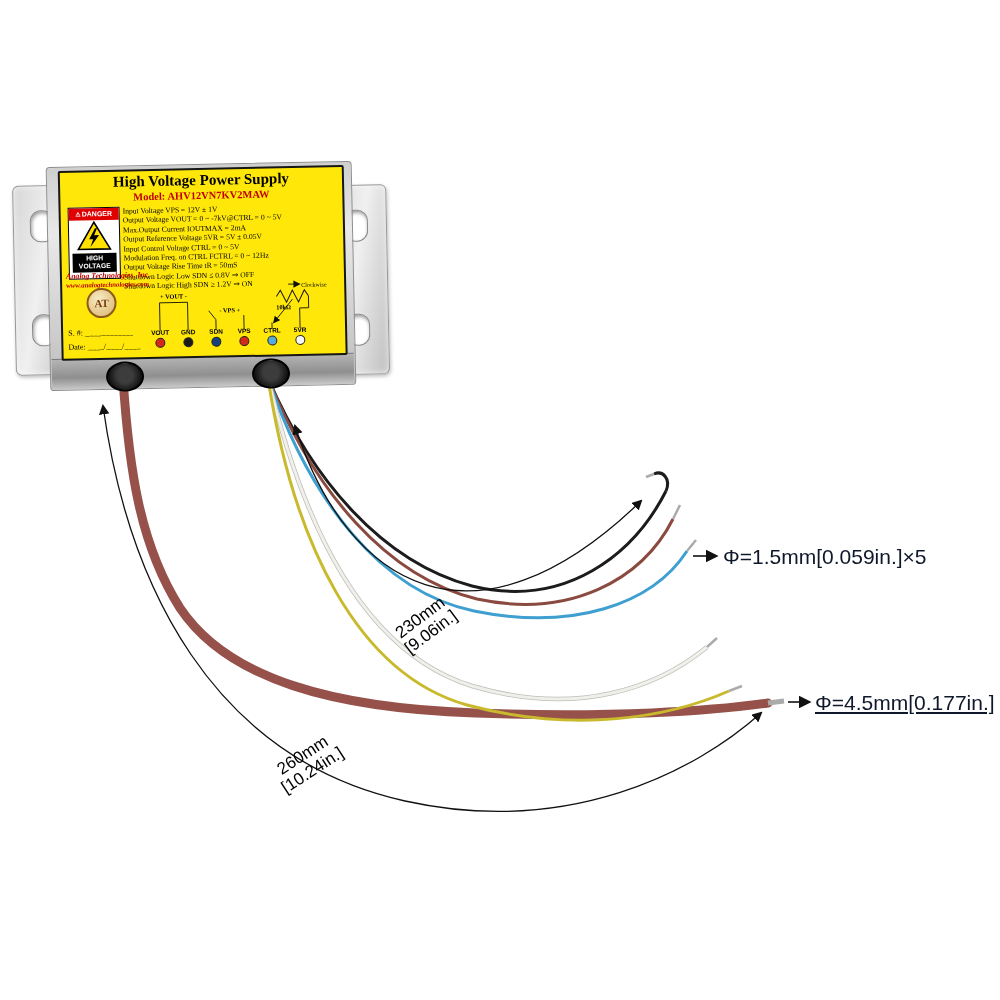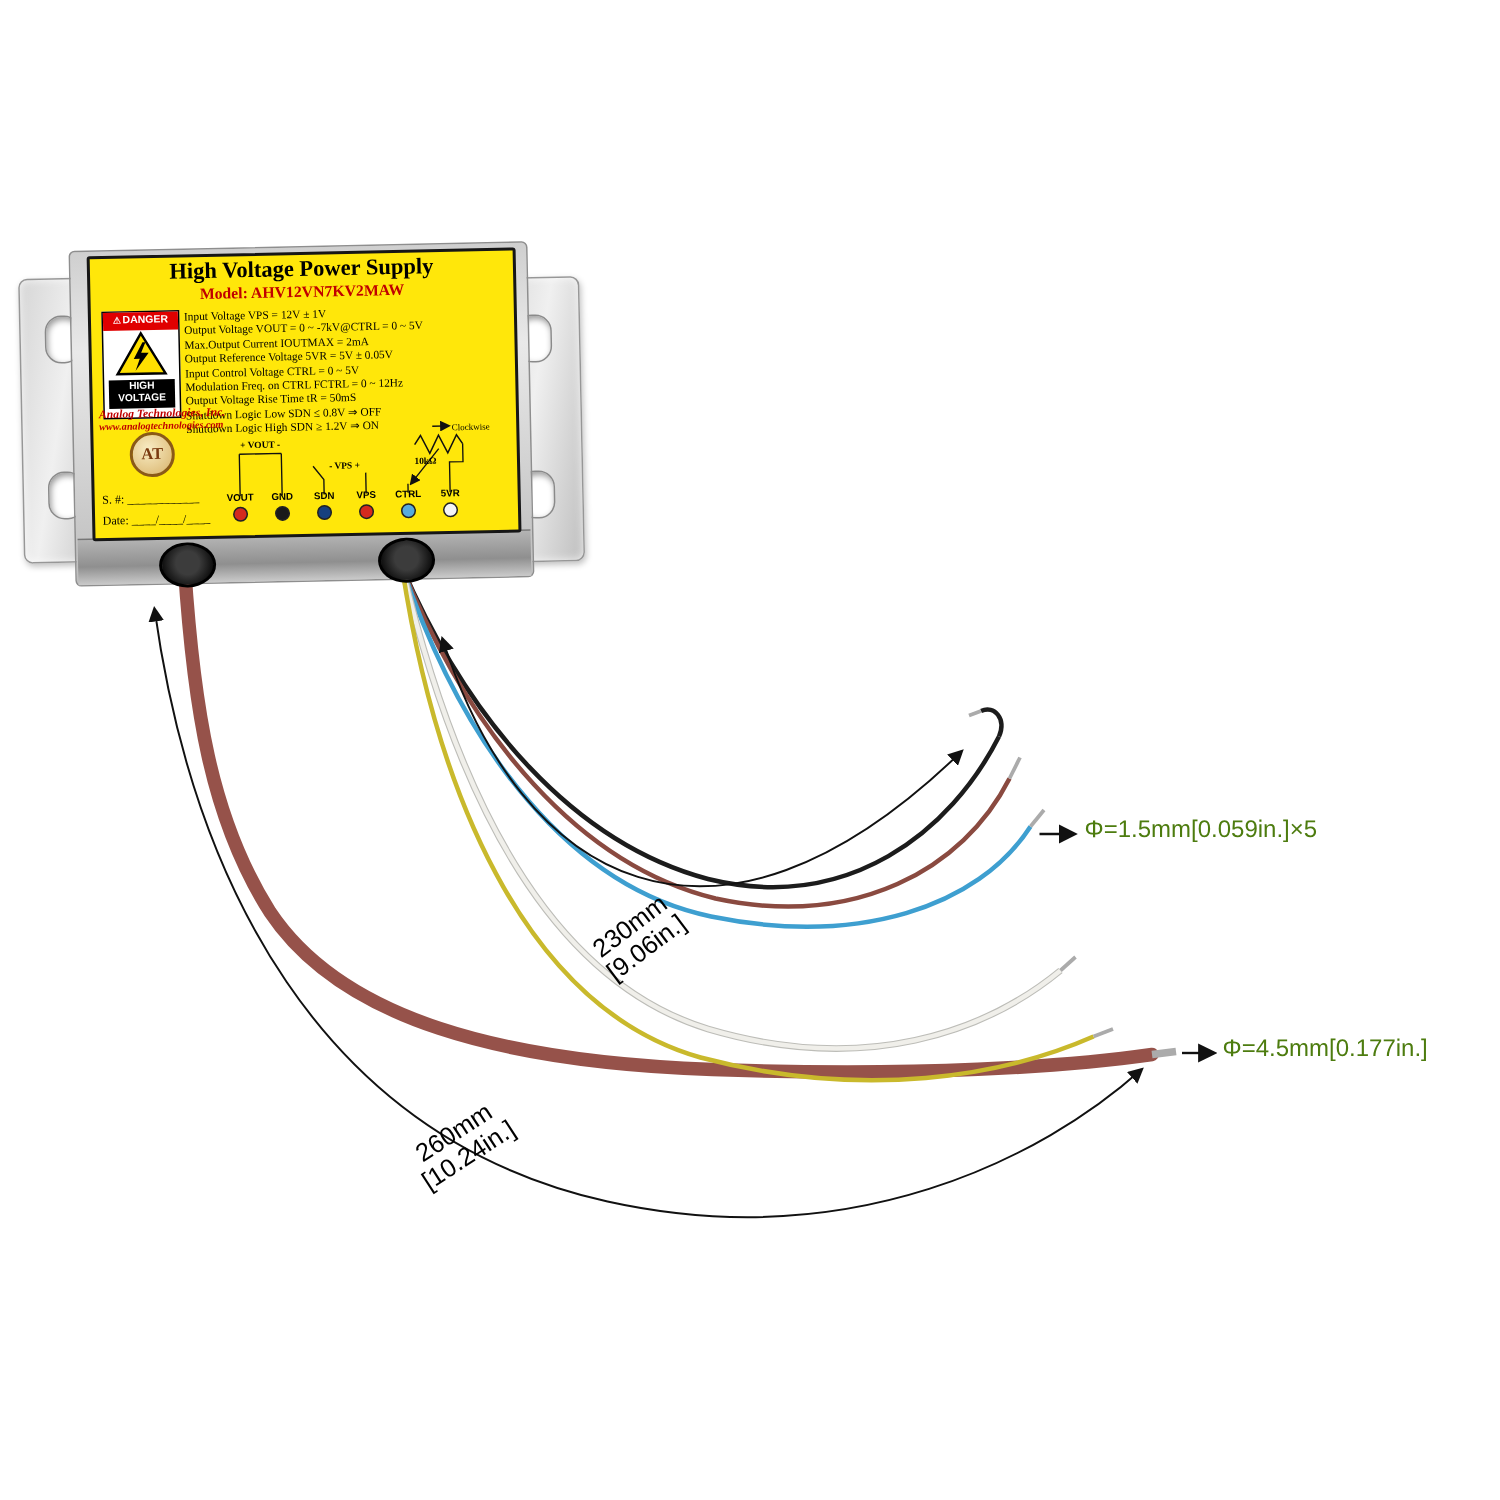--- a/index.html
+++ b/index.html
@@ -47,26 +47,26 @@
   .serial{position:absolute;left:5px;top:156px;font-size:8px;}
   .dateline{position:absolute;left:5px;top:170px;font-size:8px;}
   .terms{position:absolute;left:84px;top:158px;width:166px;display:flex;justify-content:space-between;}
   .term{width:26px;text-align:center;font-family:"Liberation Sans",sans-serif;font-weight:bold;font-size:6.5px;}
   .dot{display:block;width:8px;height:8px;border-radius:50%;border:1px solid #222;margin:2px auto 0;}
   .wiring{position:absolute;left:84px;top:110px;overflow:visible;}
   .wiring text{font-family:"Liberation Serif",serif;font-size:6.3px;font-weight:bold;}
   .wiring .small{font-size:6px;font-weight:normal;}
 
   
-  .anno{position:absolute;z-index:3;font-size:16px;color:#4d7c0f;white-space:nowrap;}
+  .anno{position:absolute;z-index:3;font-size:21px;color:#0f172a;white-space:nowrap;}
   .len{position:absolute;z-index:3;text-align:center;font-size:17px;line-height:1.08;}
   .len-230{left:366px;top:607px;width:120px;transform:rotate(-37deg);}
   .len-260{left:243px;top:745px;width:130px;transform:rotate(-33deg);}
   .dia-thin{left:723px;top:545px;}
-  .dia-thick{left:815px;top:691px;}
+  .dia-thick{left:815px;top:691px;text-decoration:underline;}
 </style>
 </head>
 <body>
 
 <div class="stage">
 
   <svg class="wires-layer" width="1000" height="1000" viewBox="0 0 1000 1000">
     <defs>
       <marker id="ah" viewBox="0 0 10 10" refX="8" refY="5" markerWidth="8" markerHeight="8" orient="auto-start-reverse">
         <path d="M0,0 L10,5 L0,10 z" fill="#111"></path>

